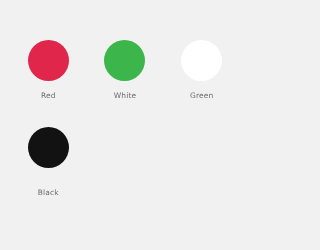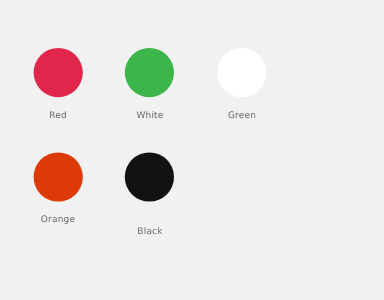--- a/index.html
+++ b/index.html
@@ -72,24 +72,20 @@
       <span class="swatch-dot" style="background-color: rgb(60, 182, 74);"></span>
       <span class="swatch-label" style="color: rgb(107, 107, 107);">White</span>
     </div>
 
     <div class="swatch-cell">
       <span class="swatch-dot" style="background-color: rgb(255, 255, 255);"></span>
       <span class="swatch-label" style="color: rgb(107, 107, 107);">Green</span>
     </div>
 
 
-    <div class="swatch-cell">
-      <span class="swatch-dot" style="background-color: rgb(220, 58, 6);"></span>
-      <span class="swatch-label" style="color: rgb(107, 107, 107);">Orange</span>
-    </div>
 
     <div class="swatch-cell">
       <span class="swatch-dot" style="background-color: rgb(18, 18, 18);"></span>
       <span class="swatch-label" style="color: rgb(107, 107, 107); margin-top: 20px;">Black</span>
     </div>
 
   </div>
 </div>
 
 </body></html>

